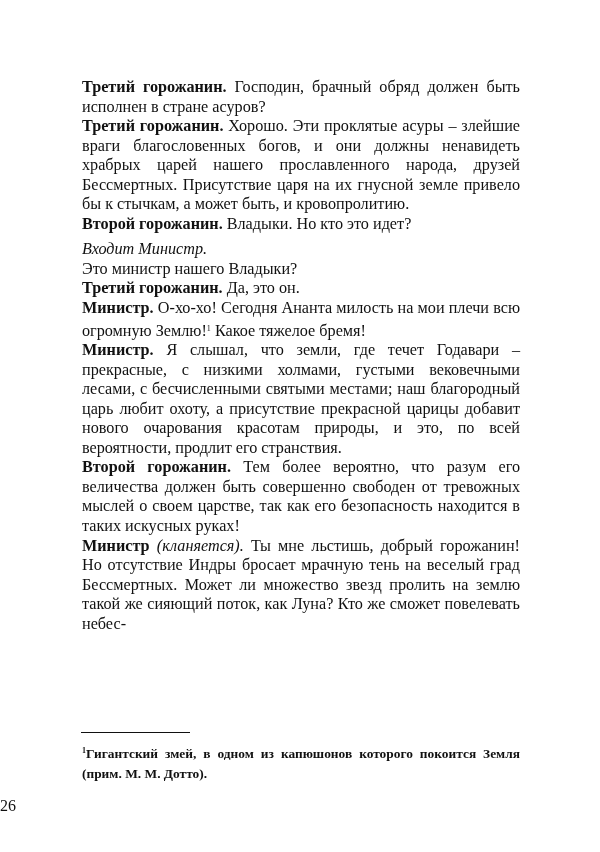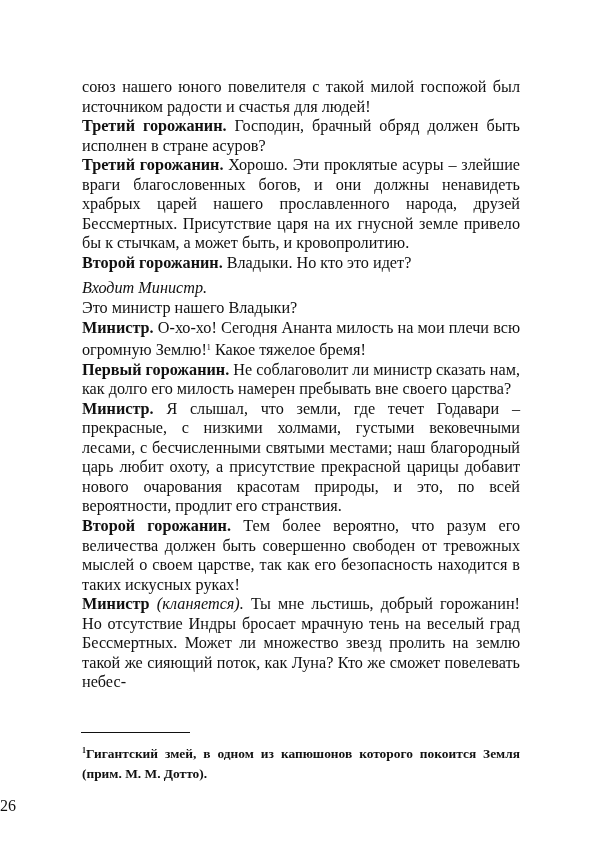--- a/index.html
+++ b/index.html
@@ -19,42 +19,39 @@
   .rule { position: absolute; left: 81px; top: 732px; width: 109px; height: 0; border-top: 1px solid #111; }
   .foot { position: absolute; left: 82px; top: 741px; width: 438px; font-size: 13.4px; line-height: 19.5px; text-align: justify; text-align-last: left; font-weight: bold; }
   .foot sup, .p sup { font-size: 8px; vertical-align: 5px; }
   .pagenum { position: absolute; left: 0; width: 600px; top: 797px; text-align: left; font-size: 16px; }
 </style>
 </head>
 <body>
 
 <div class="page">
   <p class="p last">
-    <span>союз нашего юного повелителя с такой милой госпожой был источником радости и счастья для людей!</span>
-  </p>
-  <p class="p last">
     <span class="sp">Третий горожанин.</span><span> Господин, брачный обряд должен быть исполнен в стране асуров?</span>
   </p>
   <p class="p last">
     <span class="sp">Третий горожанин.</span><span> Хорошо. Эти проклятые асуры – злейшие враги благословенных богов, и они должны ненавидеть храбрых царей нашего прославленного народа, друзей Бессмертных. Присутствие царя на их гнусной земле привело бы к стычкам, а может быть, и кровопролитию.</span>
   </p>
   <p class="p last">
     <span class="sp">Второй горожанин.</span><span> Владыки. Но кто это идет?</span>
   </p>
 
   <p class="stage">Входит Министр.</p>
 
   <p class="p last">
     <span>Это министр нашего Владыки?</span>
   </p>
   <p class="p last">
-    <span class="sp">Министр.</span><span> О-хо-хо! Сегодня Ананта милость на мои плечи всю огромную Землю!</span><sup>1</sup><span> Какое тяжелое бремя!</span>
+    <span class="sp">Третий горожанин.</span><span> Да, это он.</span>
   </p>
   <p class="p last">
-    <span class="sp">Первый горожанин.</span><span> Не соблаговолит ли министр сказать нам, как долго его милость намерен пребывать вне своего царства?</span>
+    <span class="sp">Министр.</span><span> О-хо-хо! Сегодня Ананта милость на мои плечи всю огромную Землю!</span><sup>1</sup><span> Какое тяжелое бремя!</span>
   </p>
   <p class="p last">
     <span class="sp">Министр.</span><span> Я слышал, что земли, где течет Годавари – прекрасные, с низкими холмами, густыми вековечными лесами, с бесчисленными святыми местами; наш благородный царь любит охоту, а присутствие прекрасной царицы добавит нового очарования красотам природы, и это, по всей вероятности, продлит его странствия.</span>
   </p>
   <p class="p last">
     <span class="sp">Второй горожанин.</span><span> Тем более вероятно, что разум его величества должен быть совершенно свободен от тревожных мыслей о своем царстве, так как его безопасность находится в таких искусных руках!</span>
   </p>
   <p class="p">
     <span class="sp">Министр</span><span class="dir"> (кланяется).</span><span> Ты мне льстишь, добрый горожанин! Но отсутствие Индры бросает мрачную тень на веселый град Бессмертных. Может ли множество звезд пролить на землю такой же сияющий поток, как Луна? Кто же сможет повелевать небес-</span>
   </p>

